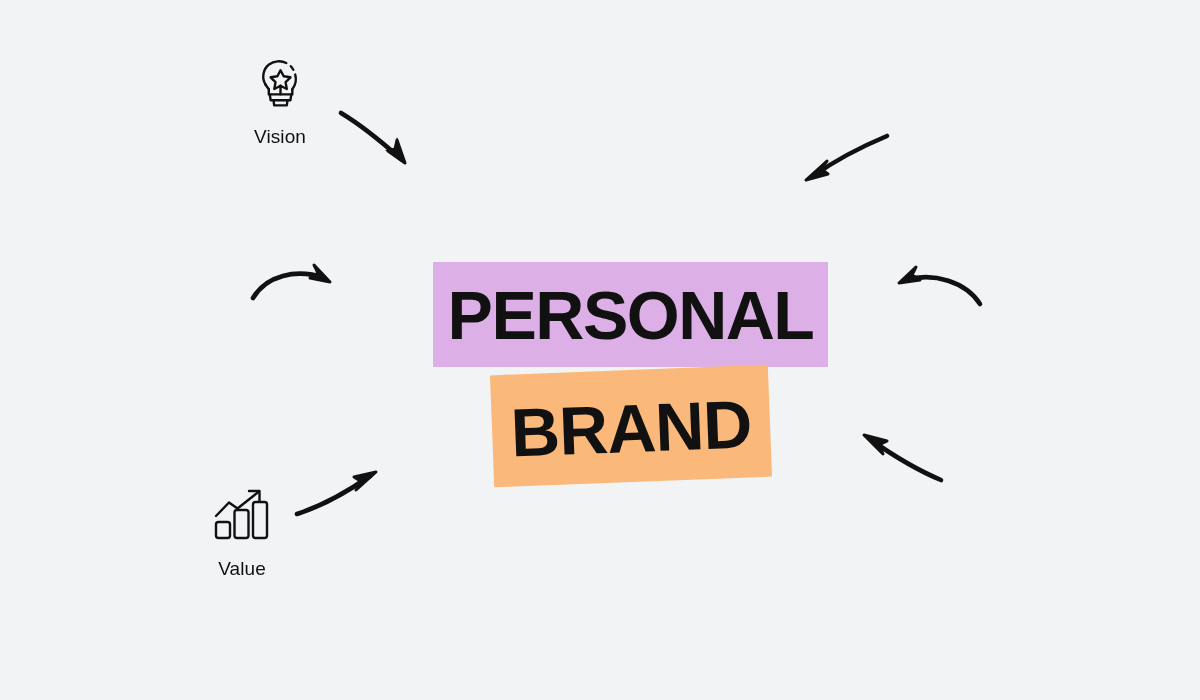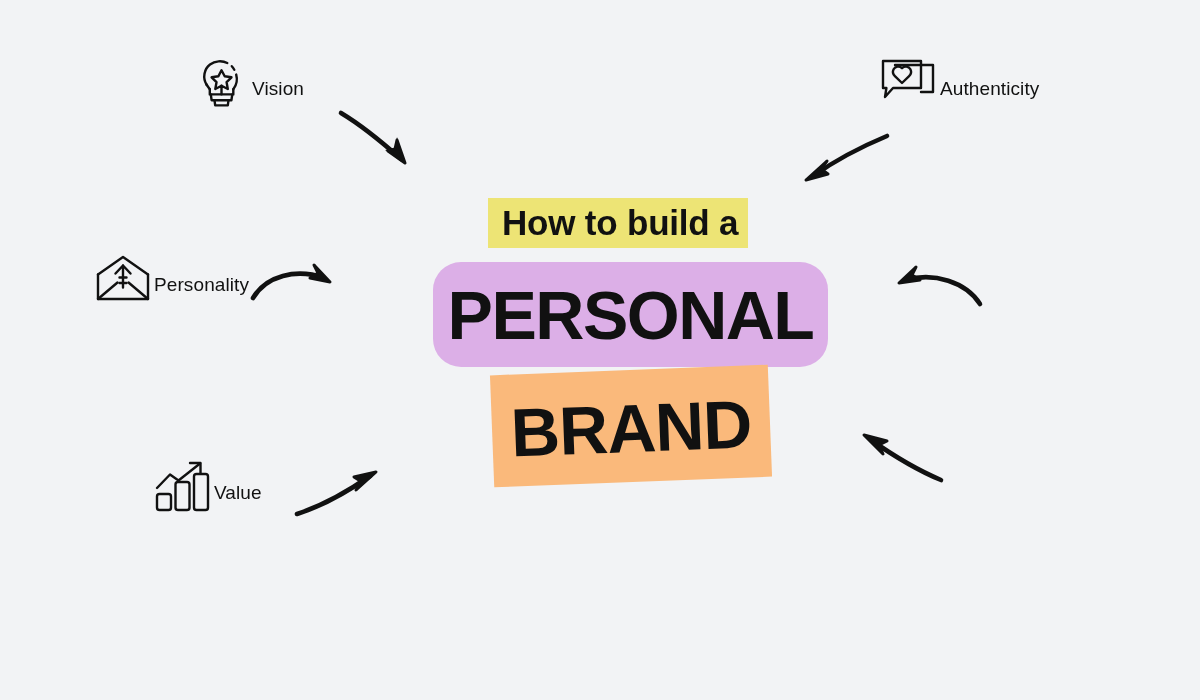--- a/index.html
+++ b/index.html
@@ -44,21 +44,20 @@
     left: 433px;
     top: 262px;
     width: 395px;
     height: 105px;
     background: #DCAFE7;
     justify-content: center;
     font-size: 68px;
     font-weight: 900;
     letter-spacing: -1.5px;
     font-stretch: condensed;
-    border-radius: 28px;
   }
   #band-brand {
     left: 492px;
     top: 370px;
     width: 278px;
     height: 112px;
     background: #FAB97B;
     justify-content: center;
     font-size: 68px;
     font-weight: 900;
@@ -66,21 +65,21 @@
     transform: rotate(-2.2deg);
   }
   #band-brand .band-text {
     transform: translateY(2px);
   }
 
   
   .node {
     position: absolute;
     display: flex;
-    flex-direction: row;
+    flex-direction: column;
     align-items: center;
     width: 180px;
   }
   .node .icon-wrap {
     width: 62px;
     height: 62px;
     display: flex;
     align-items: center;
     justify-content: center;
   }
@@ -88,21 +87,21 @@
     margin-top: 12px;
     font-size: 19px;
     color: #111111;
     font-weight: 400;
     letter-spacing: 0.1px;
     white-space: nowrap;
   }
 
   #node-vision       { left: 190px; top: 52px; }
   #node-personality  { left:  92px; top: 248px; }
-  #node-value        { left: 152px; top: 456px; align-items: center; }
+  #node-value        { left: 152px; top: 484px; align-items: center; }
   #node-authenticity { left: 878px; top: 52px; }
   #node-commitment   { left: 968px; top: 244px; }
   #node-differentiation { left: 895px; top: 460px; }
 
   
   .arrow {
     position: absolute;
     pointer-events: none;
   }
   #arrow-vision        { left: 335px; top: 103px; }
@@ -112,23 +111,20 @@
   #arrow-commitment    { left: 878px; top: 262px; }
   #arrow-differentiation { left: 843px; top: 422px; }
 
   svg { display: block; }
 </style>
 </head>
 <body>
 
 <div id="canvas">
 
-  <div class="band" id="band-how">
-    <span class="band-text">How to build a</span>
-  </div>
 
   <div class="band" id="band-personal">
     <span class="band-text">PERSONAL</span>
   </div>
 
   <div class="band" id="band-brand">
     <span class="band-text">BRAND</span>
   </div>
 
   <div class="node" id="node-vision">
@@ -141,57 +137,34 @@
         <path d="M16.8 35.2 L16.8 40.4 L40.3 40.4 L40.3 35.2"></path>
         <path d="M17.8 40.4 L18.6 46.2 L38.4 46.2 L39.3 40.4"></path>
         <path d="M21.5 46.2 L22.2 51.4 L34.8 51.4 L35.5 46.2"></path>
         <path d="M28.5 16.2 L31.7 22.3 L38.5 23.3 L33.6 28.2 L34.8 35 L28.5 31.8 L22.3 35 L23.5 28.2 L18.6 23.3 L25.4 22.3 Z"></path>
         <path d="M28.5 31.8 L28.5 40.2"></path>
       </svg>
     </div>
     <div class="node-label">Vision</div>
   </div>
 
-  <div class="node" id="node-personality">
-    <div class="icon-wrap">
-      <svg width="62" height="52" viewBox="0 0 62 52" fill="none" stroke="#111111" stroke-width="2.4" stroke-linecap="round" stroke-linejoin="round">
-        <path d="M6 21.5 L6 46 L56 46 L56 21.5"></path>
-        <path d="M6 21.5 L31 4 L56 21.5"></path>
-        <path d="M6 46 L25.5 29.5"></path>
-        <path d="M56 46 L36.5 29.5"></path>
-        <path d="M31 12.5 L38.5 20.5 M31 12.5 L23.5 20.5 M31 12.5 L31 34.5"></path>
-        <path d="M27.5 24.5 L34.5 24.5 M27.5 30 L34.5 30"></path>
-      </svg>
-    </div>
-    <div class="node-label">Personality</div>
-  </div>
 
   <div class="node" id="node-value">
     <div class="icon-wrap">
       <svg width="62" height="58" viewBox="0 0 62 58" fill="none" stroke="#111111" stroke-width="2.4" stroke-linecap="round" stroke-linejoin="round">
         <rect x="5" y="36" width="14" height="16" rx="2.5"></rect>
         <rect x="23.5" y="24" width="14" height="28" rx="2.5"></rect>
         <rect x="42" y="16" width="14" height="36" rx="2.5"></rect>
         <path d="M5 30 L18 16.5 L26.5 22.5 L48 5.5"></path>
         <path d="M38 5 L48.5 5 L48.5 15.5"></path>
       </svg>
     </div>
     <div class="node-label">Value</div>
   </div>
 
-  <div class="node" id="node-authenticity">
-    <div class="icon-wrap">
-      <svg width="60" height="52" viewBox="0 0 60 52" fill="none" stroke="#111111" stroke-width="2.4" stroke-linecap="round" stroke-linejoin="round">
-        <path d="M16 8 L54 8 L54 35 L42 35"></path>
-        <path d="M4 4 L42 4 L42 31 L14 31 L6 40 L7.4 31 L4 31 Z"></path>
-        <path d="M23 11.2 C20.5 8.6 16.2 9.2 14.6 12.3 C13.4 14.6 14 17.3 15.9 19.2 L23 26 L30.1 19.2 C32 17.3 32.6 14.6 31.4 12.3 C29.8 9.2 25.5 8.6 23 11.2 Z"></path>
-      </svg>
-    </div>
-    <div class="node-label">Authenticity</div>
-  </div>
 
 
 
   <div class="arrow" id="arrow-vision">
     <svg width="90" height="70" viewBox="0 0 90 70">
       <path d="M6 10 C26 22 48 40 66 56" stroke="#111111" stroke-width="4.6" fill="none" stroke-linecap="round"></path>
       <path d="M70 60 L50 47 L60 45 L62 34 Z" fill="#111111"></path>
       <path d="M70 60 L53 48 L60 46 L62 37 Z" fill="#111111" stroke="#111111" stroke-width="3" stroke-linejoin="round"></path>
     </svg>
   </div>

